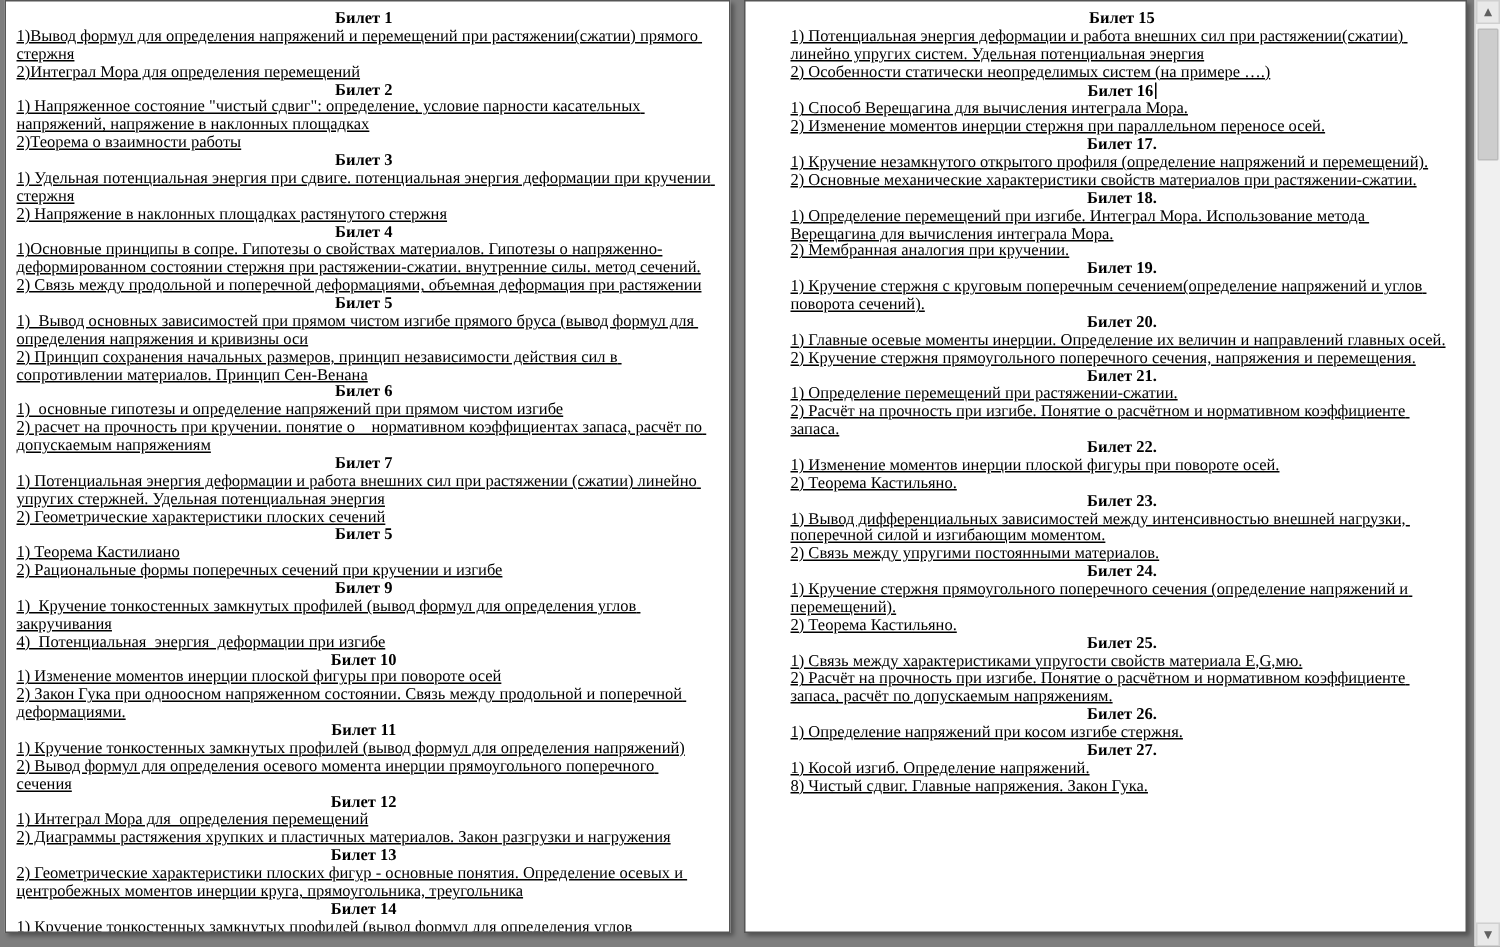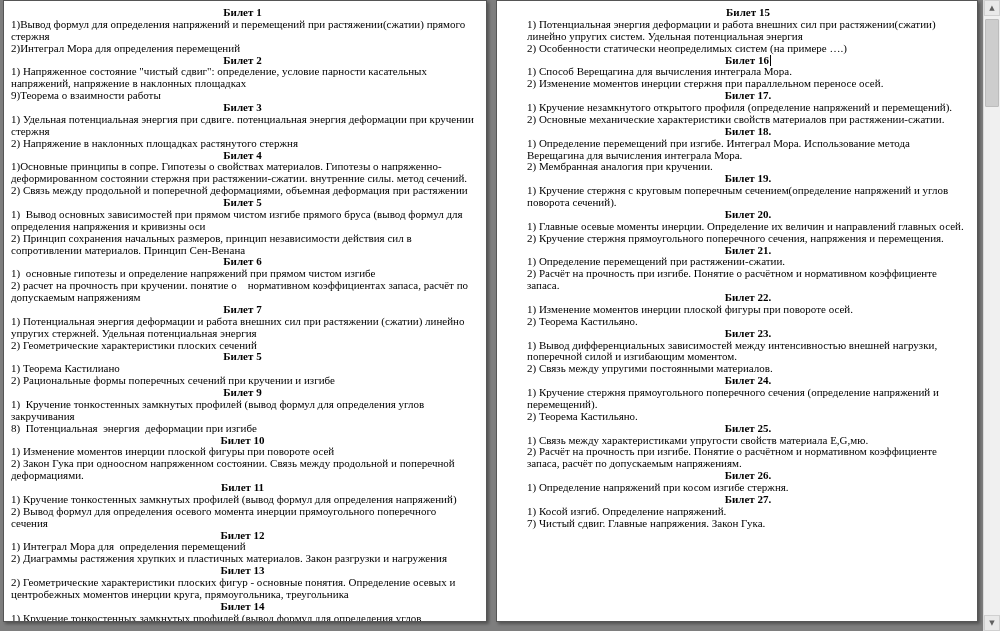--- a/index.html
+++ b/index.html
@@ -24,20 +24,21 @@
   .page-left  { left:3px;   width:484px; padding:6px 12px 0 7px; }
   .page-right { left:496px; width:482px; padding:6px 8px 0 30px; }
   .ticket-title {
     text-align:center;
     font-weight:bold;
     white-space:pre-wrap;
   }
   .ticket-item {
     white-space:pre-wrap;
     word-wrap:break-word;
+    text-decoration:underline;
   }
   .caret {
     display:inline-block;
     width:1px;
     height:11px;
     background:#000;
     margin-left:1px;
     vertical-align:-2px;
   }
   .scrollbar {
@@ -73,42 +74,42 @@
 </style>
 </head>
 <body>
 
 <div class="page page-left">
     <div class="ticket-title"><span>Билет 1</span></div>
     <div class="ticket-item">1)Вывод формул для определения напряжений и перемещений при растяжении(сжатии) прямого стержня</div>
     <div class="ticket-item">2)Интеграл Мора для определения перемещений</div>
     <div class="ticket-title"><span>Билет 2</span></div>
     <div class="ticket-item">1) Напряженное состояние "чистый сдвиг": определение, условие парности касательных напряжений, напряжение в наклонных площадках</div>
-    <div class="ticket-item">9)Теорема о взаимности работы</div>
+    <div class="ticket-item">2)Теорема о взаимности работы</div>
     <div class="ticket-title"><span>Билет 3</span></div>
     <div class="ticket-item">1) Удельная потенциальная энергия при сдвиге. потенциальная энергия деформации при кручении стержня</div>
     <div class="ticket-item">2) Напряжение в наклонных площадках растянутого стержня</div>
     <div class="ticket-title"><span>Билет 4</span></div>
     <div class="ticket-item">1)Основные принципы в сопре. Гипотезы о свойствах материалов. Гипотезы о напряженно-деформированном состоянии стержня при растяжении-сжатии. внутренние силы. метод сечений.</div>
     <div class="ticket-item">2) Связь между продольной и поперечной деформациями, объемная деформация при растяжении</div>
     <div class="ticket-title"><span>Билет 5</span></div>
     <div class="ticket-item">1)  Вывод основных зависимостей при прямом чистом изгибе прямого бруса (вывод формул для определения напряжения и кривизны оси</div>
     <div class="ticket-item">2) Принцип сохранения начальных размеров, принцип независимости действия сил в сопротивлении материалов. Принцип Сен-Венана</div>
     <div class="ticket-title"><span>Билет 6</span></div>
     <div class="ticket-item">1)  основные гипотезы и определение напряжений при прямом чистом изгибе</div>
     <div class="ticket-item">2) расчет на прочность при кручении. понятие о    нормативном коэффициентах запаса, расчёт по допускаемым напряжениям</div>
     <div class="ticket-title"><span>Билет 7</span></div>
     <div class="ticket-item">1) Потенциальная энергия деформации и работа внешних сил при растяжении (сжатии) линейно упругих стержней. Удельная потенциальная энергия</div>
     <div class="ticket-item">2) Геометрические характеристики плоских сечений</div>
     <div class="ticket-title"><span>Билет 5</span></div>
     <div class="ticket-item">1) Теорема Кастилиано</div>
     <div class="ticket-item">2) Рациональные формы поперечных сечений при кручении и изгибе</div>
     <div class="ticket-title"><span>Билет 9</span></div>
     <div class="ticket-item">1)  Кручение тонкостенных замкнутых профилей (вывод формул для определения углов закручивания</div>
-    <div class="ticket-item">8)  Потенциальная  энергия  деформации при изгибе</div>
+    <div class="ticket-item">4)  Потенциальная  энергия  деформации при изгибе</div>
     <div class="ticket-title"><span>Билет 10</span></div>
     <div class="ticket-item">1) Изменение моментов инерции плоской фигуры при повороте осей</div>
     <div class="ticket-item">2) Закон Гука при одноосном напряженном состоянии. Связь между продольной и поперечной деформациями.</div>
     <div class="ticket-title"><span>Билет 11</span></div>
     <div class="ticket-item">1) Кручение тонкостенных замкнутых профилей (вывод формул для определения напряжений)</div>
     <div class="ticket-item">2) Вывод формул для определения осевого момента инерции прямоугольного поперечного сечения</div>
     <div class="ticket-title"><span>Билет 12</span></div>
     <div class="ticket-item">1) Интеграл Мора для  определения перемещений</div>
     <div class="ticket-item">2) Диаграммы растяжения хрупких и пластичных материалов. Закон разгрузки и нагружения</div>
     <div class="ticket-title"><span>Билет 13</span></div>
@@ -147,20 +148,20 @@
     <div class="ticket-title"><span>Билет 24.</span></div>
     <div class="ticket-item">1) Кручение стержня прямоугольного поперечного сечения (определение напряжений и перемещений).</div>
     <div class="ticket-item">2) Теорема Кастильяно.</div>
     <div class="ticket-title"><span>Билет 25.</span></div>
     <div class="ticket-item">1) Связь между характеристиками упругости свойств материала E,G,мю.</div>
     <div class="ticket-item">2) Расчёт на прочность при изгибе. Понятие о расчётном и нормативном коэффициенте запаса, расчёт по допускаемым напряжениям.</div>
     <div class="ticket-title"><span>Билет 26.</span></div>
     <div class="ticket-item">1) Определение напряжений при косом изгибе стержня.</div>
     <div class="ticket-title"><span>Билет 27.</span></div>
     <div class="ticket-item">1) Косой изгиб. Определение напряжений.</div>
-    <div class="ticket-item">7) Чистый сдвиг. Главные напряжения. Закон Гука.</div>
+    <div class="ticket-item">8) Чистый сдвиг. Главные напряжения. Закон Гука.</div>
   </div>
 
 <div class="scrollbar">
   <div class="sb-btn sb-btn-up">▲</div>
   <div class="sb-thumb"></div>
   <div class="sb-btn sb-btn-down">▼</div>
 </div>
 
 </body></html>

